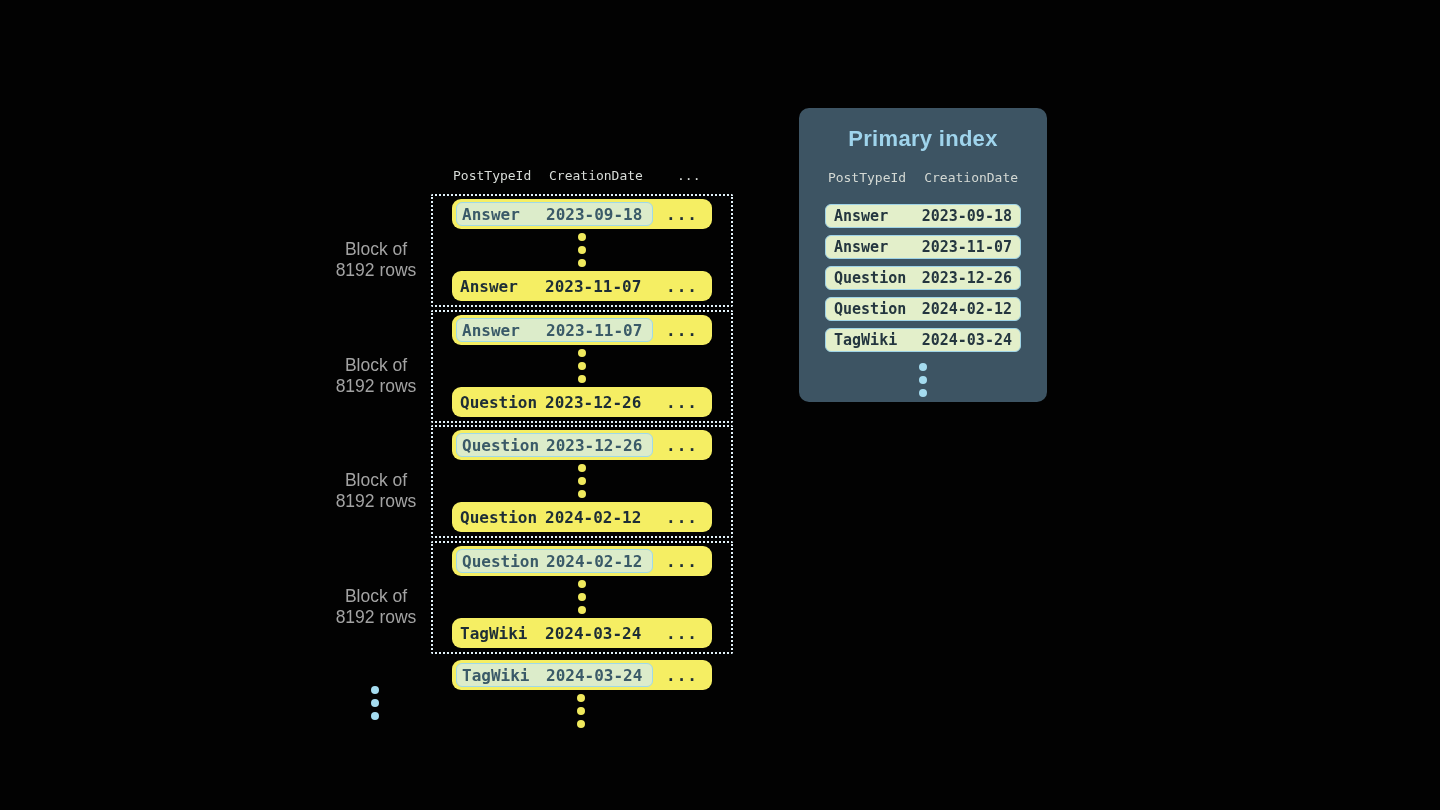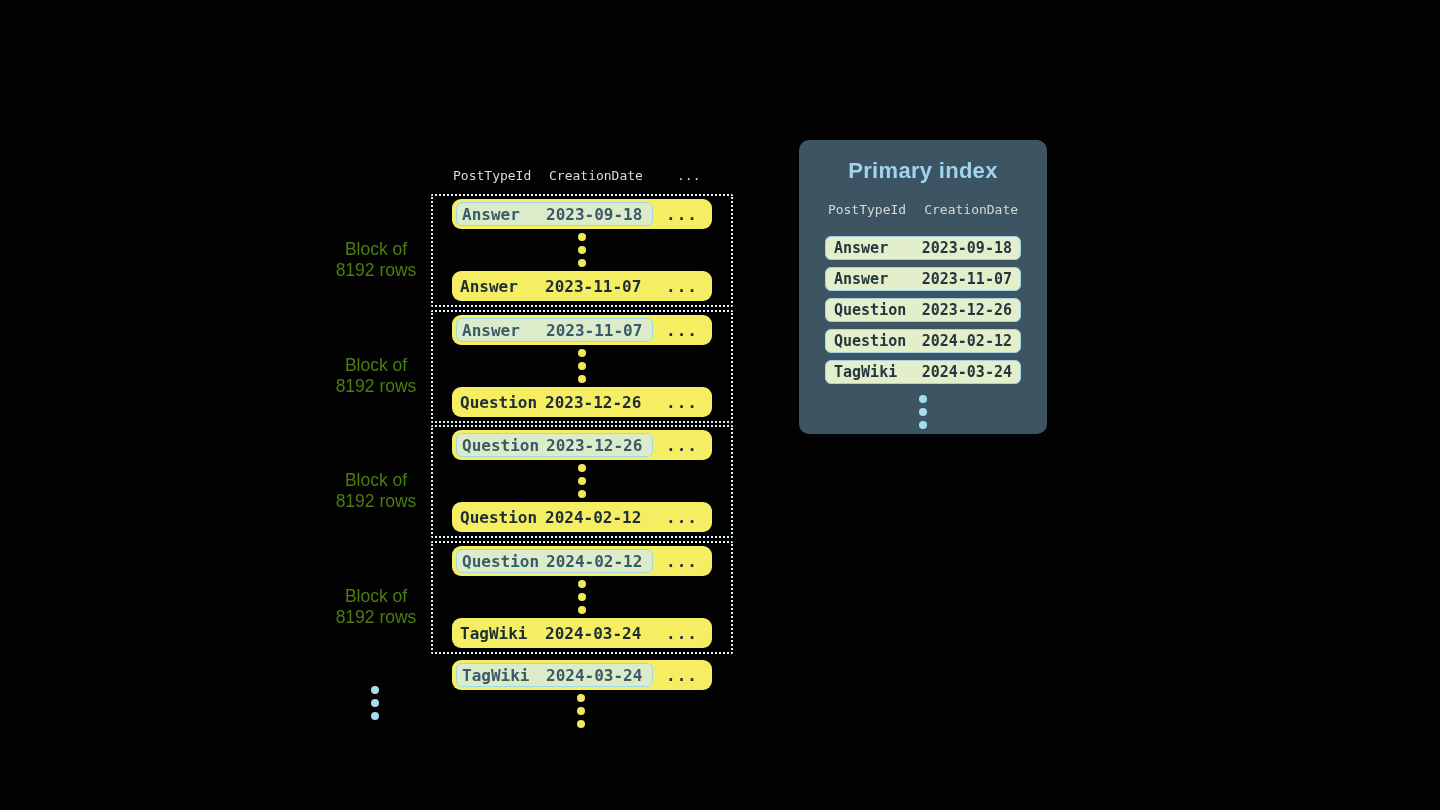--- a/index.html
+++ b/index.html
@@ -41,31 +41,31 @@
   .plain-text{padding-left:8px;display:flex;align-items:center;}
   .plain-text .nm{display:inline-block;width:85px;}
 
   .vdots{display:flex;flex-direction:column;align-items:center;gap:5px;}
   .vdots i{display:block;width:8px;height:8px;border-radius:50%;}
   .vdots.yellow i{background:#f0e95d;}
   .vdots.blue i{background:#a5dcf0;}
 
   .blk-label{
     position:absolute;left:266px;width:220px;text-align:center;
-    color:#4d7c0f;font-size:17.5px;line-height:21px;font-weight:400;
+    color:#a3a3a3;font-size:17.5px;line-height:21px;font-weight:400;
   }
 
   .overflow-row{position:absolute;left:452px;top:660px;}
   .bottom-dots{position:absolute;left:577px;top:694px;}
   .left-dots{position:absolute;left:371px;top:686px;}
 
   
   .panel{
     position:absolute;left:799px;top:108px;width:248px;height:294px;
-    background:#3d5463;border-radius:10px;box-sizing:border-box;margin-top:32px;
+    background:#3d5463;border-radius:10px;box-sizing:border-box;
   }
   .panel-title{
     margin-top:18px;text-align:center;color:#9fd4ec;
     font-size:22px;font-weight:600;letter-spacing:.3px;
   }
   .panel-header{
     margin-top:18px;display:flex;justify-content:center;gap:18px;
     color:#d4d9d4;font-size:13px;
   }
   .panel-rows{margin-top:19px;display:flex;flex-direction:column;align-items:center;gap:7px;}

